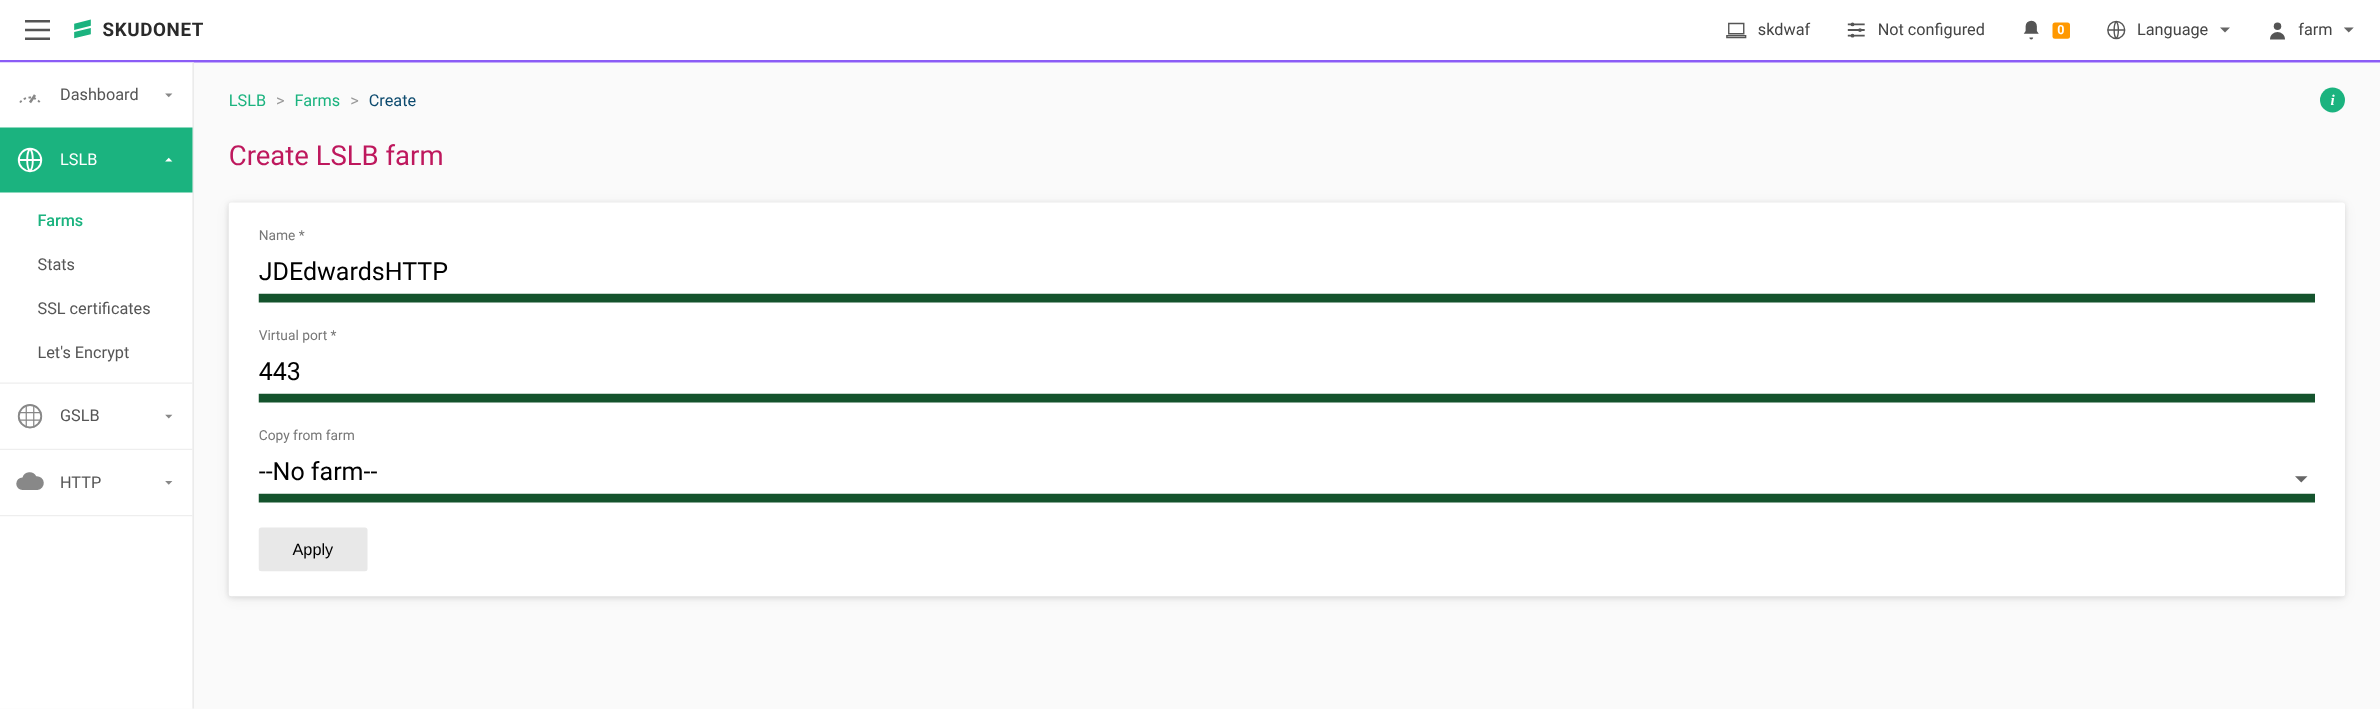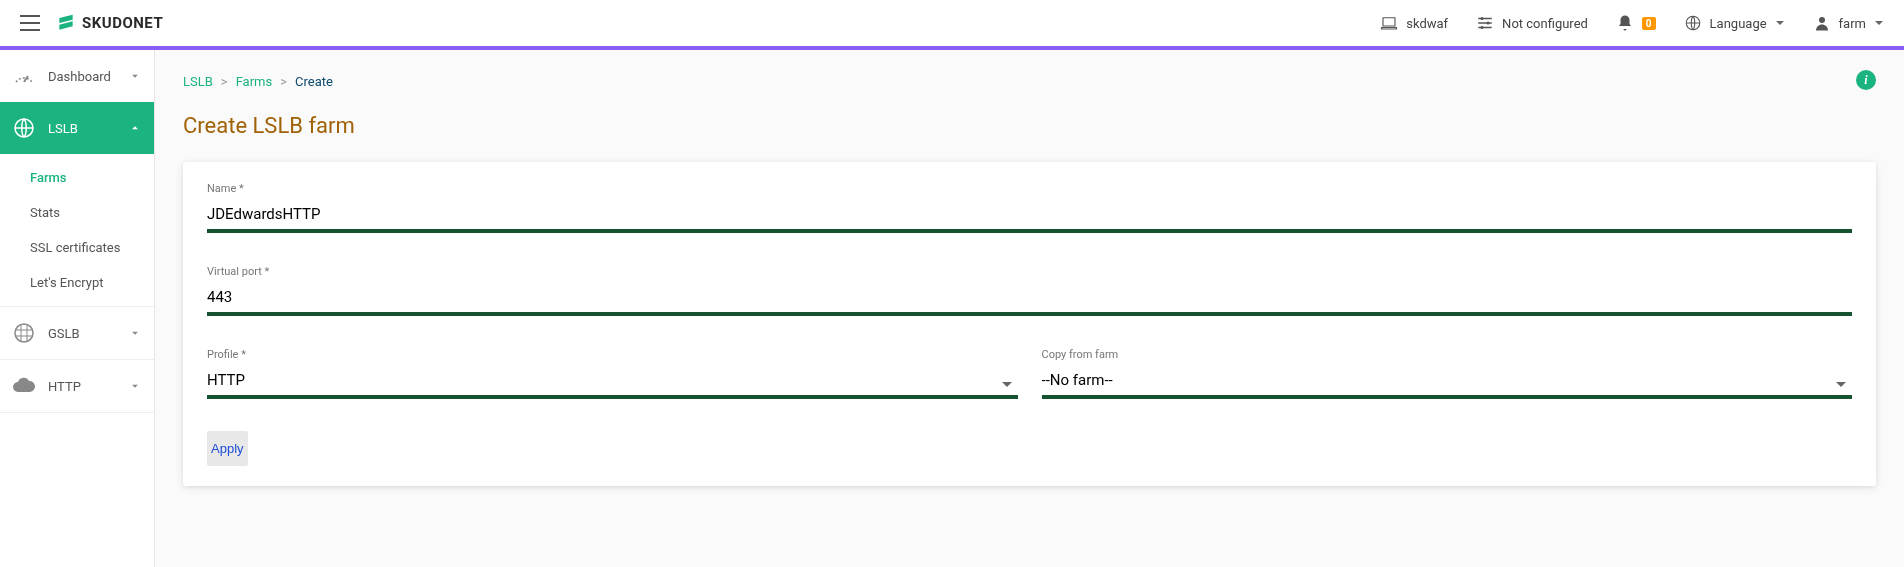--- a/index.html
+++ b/index.html
@@ -1,19 +1,19 @@
 <!DOCTYPE html>
 <html><head>
   <meta charset="utf-8">
   <style>
     * { margin: 0; padding: 0; box-sizing: border-box; }
     body { font-family: -apple-system, BlinkMacSystemFont, "Segoe UI", Roboto, sans-serif; background: #fafafa; color: #333; }
     
     
-    .header { height: 50px; background: #fff; border-bottom: 4px solid #8b5cf6; display: flex; align-items: center; justify-content: space-between; padding: 0 20px; }
+    .header { height: 50px; background: #fff; border-bottom: 2px solid #8b5cf6; display: flex; align-items: center; justify-content: space-between; padding: 0 20px; }
     .header-left { display: flex; align-items: center; gap: 16px; }
     .hamburger { width: 20px; height: 16px; display: flex; flex-direction: column; justify-content: space-between; cursor: pointer; }
     .hamburger span { height: 2px; background: #555; }
     .logo { display: flex; align-items: center; gap: 6px; font-weight: 700; font-size: 15px; color: #2a2a2a; letter-spacing: 0.5px; }
     .logo-mark { width: 20px; height: 20px; }
     .header-right { display: flex; align-items: center; gap: 28px; justify-content: space-between; }
     .header-item { display: flex; align-items: center; gap: 8px; font-size: 13px; color: #444; cursor: pointer; }
     .header-icon { width: 18px; height: 18px; fill: #555; }
     .badge { background: #ff9800; color: #fff; font-size: 10px; padding: 1px 4px; border-radius: 2px; font-weight: 700; }
     .dropdown-arrow { width: 10px; height: 10px; fill: #666; }
@@ -35,33 +35,33 @@
     .nav-divider { border-top: 1px solid #eee; }
 
     
     .main { flex: 1; padding: 24px 28px; position: relative; }
     .breadcrumb { display: flex; align-items: center; gap: 8px; font-size: 13px; margin-bottom: 24px; }
     .breadcrumb a { color: #1bb37f; text-decoration: none; cursor: pointer; }
     .breadcrumb .sep { color: #999; }
     .breadcrumb .current { color: #0c4a6e; }
     .info-icon { position: absolute; top: 20px; right: 28px; width: 20px; height: 20px; background: #1bb37f; border-radius: 50%; display: flex; align-items: center; justify-content: center; color: #fff; font-size: 12px; font-weight: 700; cursor: pointer; font-style: italic; font-family: serif; }
     
-    .page-title { font-size: 22px; font-weight: 400; color: #a16207; margin-bottom: 24px; }
+    .page-title { font-size: 22px; font-weight: 400; color: #be185d; margin-bottom: 24px; }
     
     
     .card { background: #fff; padding: 20px 24px; border-radius: 2px; box-shadow: 0 1px 4px rgba(0,0,0,0.1), 0 2px 12px rgba(0,0,0,0.06); }
-    .form-row { display: flex; gap: 24px; margin-bottom: 32px; }
+    .form-row { display: flex; gap: 24px; margin-bottom: 20px; }
     .form-field { flex: 1; position: relative; }
     .form-label { font-size: 11px; color: #777; display: block; margin-bottom: 4px; }
-    .form-input, .form-select { width: 100%; border: none; border-bottom: 4px solid #14532d; padding: 6px 0; font-size: 15px; background: transparent; outline: none; font-family: inherit; }
+    .form-input, .form-select { width: 100%; border: none; border-bottom: 7px solid #14532d; padding: 6px 0; font-size: 20px; background: transparent; outline: none; font-family: inherit; }
     .form-select-wrap { position: relative; }
     .form-select-wrap::after { content: ''; position: absolute; right: 6px; top: 50%; width: 0; height: 0; border-left: 5px solid transparent; border-right: 5px solid transparent; border-top: 5px solid #666; pointer-events: none; }
     .form-select { appearance: none; -webkit-appearance: none; cursor: pointer; }
     
-    .btn-apply { background: #e8e8e8; color: #1d4ed8; border: none; padding: 10px 4px; font-size: 13px; cursor: not-allowed; border-radius: 2px; }
+    .btn-apply { background: #e8e8e8; color: #000000; border: none; padding: 10px 27px; font-size: 13px; cursor: not-allowed; border-radius: 2px; }
   </style>
 </head>
 <body>
 
 <div class="header">
   <div class="header-left">
     <div class="hamburger">
       <span></span>
         <span></span>
         <span></span>
@@ -191,26 +191,20 @@
         </div>
       </div>
       <div class="form-row">
         <div class="form-field">
           <label class="form-label">Virtual port *</label>
           <input class="form-input" type="text" value="443" style="">
         </div>
       </div>
       <div class="form-row">
         <div class="form-field">
-          <label class="form-label">Profile *</label>
-          <div class="form-select-wrap">
-            <select class="form-select"><option>HTTP</option></select>
-          </div>
-        </div>
-        <div class="form-field">
           <label class="form-label">Copy from farm</label>
           <div class="form-select-wrap">
             <select class="form-select"><option>--No farm--</option></select>
           </div>
         </div>
       </div>
       <button class="btn-apply">Apply</button>
     </div>
   </div>
 </div>

